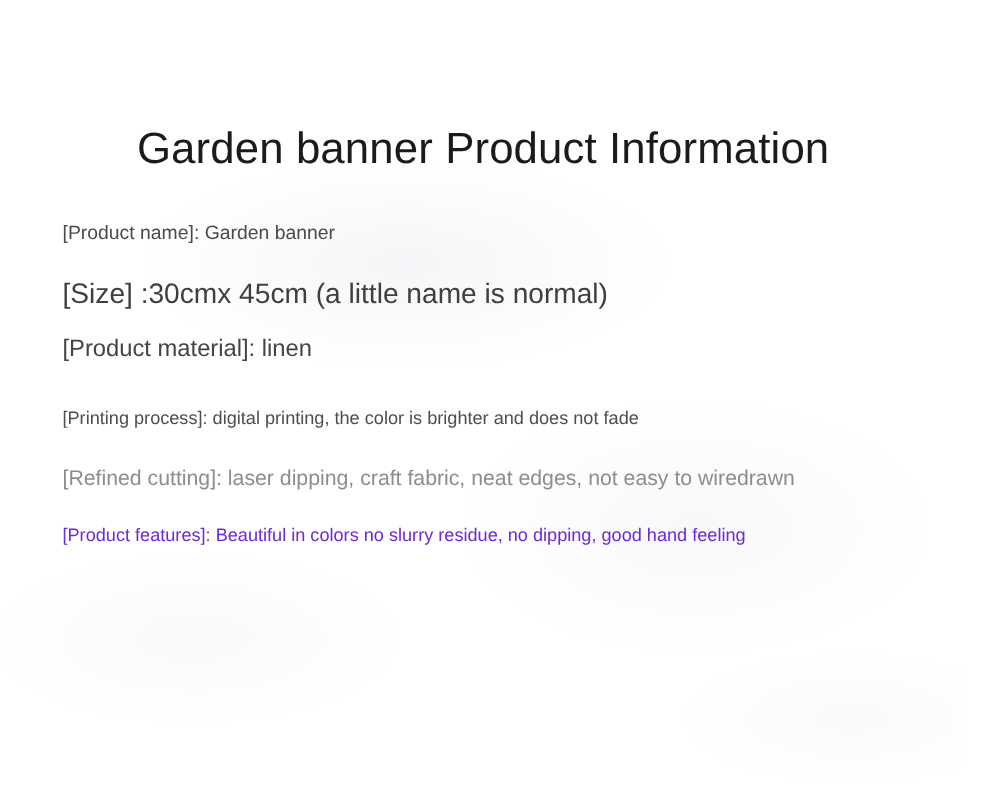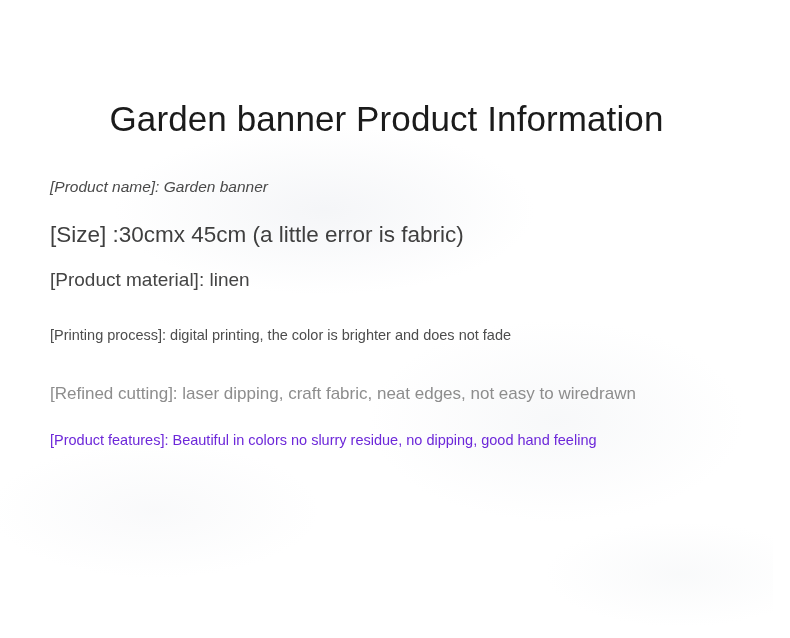--- a/index.html
+++ b/index.html
@@ -56,43 +56,43 @@
     right: 40px;
   }
 
   .spec-line {
     color: #4a4a4a;
     font-weight: 400;
     white-space: nowrap;
   }
 
   
-  .spec-line.s-name      { font-size: 15.5px; line-height: 22px; margin-bottom: 22px; font-style: italic; }
+  .spec-line.s-name      { font-size: 15.5px; line-height: 22px; margin-bottom: 22px; }
   .spec-line.s-type      { font-size: 16.5px; line-height: 23px; margin-bottom: 23px; }
   .spec-line.s-size      { font-size: 22.5px; line-height: 30px; margin-bottom: 17px; color: #3f3f3f; }
   .spec-line.s-material  { font-size: 19px;   line-height: 26px; margin-bottom: 32px; color: #444444; }
-  .spec-line.s-printing  { font-size: 14.5px; line-height: 21px; margin-bottom: 36px; color: #4d4d4d; }
+  .spec-line.s-printing  { font-size: 14.5px; line-height: 21px; margin-bottom: 25px; color: #4d4d4d; }
   .spec-line.s-cutting   { font-size: 17px;   line-height: 24px; margin-bottom: 24px; color: #8d8d8d; }
   .spec-line.s-features  { font-size: 14.5px; line-height: 21px; margin-bottom: 0;   color: #6d28d9; }
 </style>
 </head>
 <body>
 
 <div id="page">
 
   <div id="bg-texture"></div>
 
   <h1 id="doc-title">Garden banner Product Information</h1>
 
   <div id="spec-list">
 
     <div class="spec-line s-name">[Product name]: Garden banner</div>
 
 
-    <div class="spec-line s-size">[Size] :30cmx 45cm (a little error is fabric)</div>
+    <div class="spec-line s-size">[Size] :30cmx 45cm (a little name is normal)</div>
 
     <div class="spec-line s-material">[Product material]: linen</div>
 
     <div class="spec-line s-printing">[Printing process]: digital printing, the color is brighter and does not fade</div>
 
     <div class="spec-line s-cutting">[Refined cutting]: laser dipping, craft fabric, neat edges, not easy to wiredrawn</div>
 
     <div class="spec-line s-features">[Product features]: Beautiful in colors no slurry residue, no dipping, good hand feeling</div>
 
   </div>

